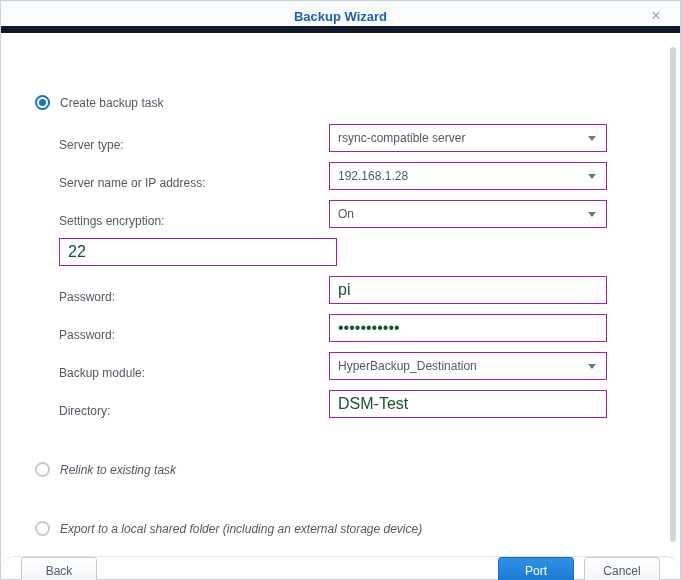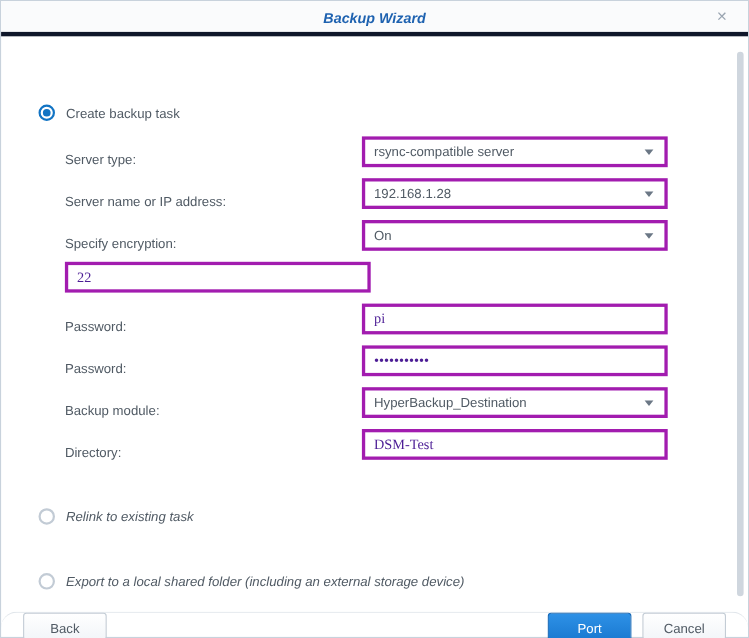--- a/index.html
+++ b/index.html
@@ -1,38 +1,38 @@
 <!DOCTYPE html>
 <html><head>
 <meta charset="utf-8">
 <style>
   * { box-sizing: border-box; margin: 0; padding: 0; }
   html, body { width: 681px; height: 580px; font-family: Verdana, Arial, sans-serif; font-size: 12px; color: #505a64; background: #fff; }
   .window { width: 681px; height: 580px; border: 1px solid #c8d2dc; display: flex; flex-direction: column; background: #fff; }
-  .titlebar { height: 32px; line-height: 32px; text-align: center; position: relative; border-bottom: 4px solid #0f172a; background: #fafbfc; font-style: italic; }
+  .titlebar { height: 32px; line-height: 32px; text-align: center; position: relative; border-bottom: 7px solid #0f172a; background: #fafbfc; }
   .titlebar .title { font-weight: bold; color: #1e62b0; font-size: 13px; }
   .titlebar .close { position: absolute; right: 8px; top: 0; width: 32px; height: 32px; line-height: 30px; text-align: center; color: #9aa5b1; font-size: 16px; cursor: pointer; }
   .banner { height: 108px; background: linear-gradient(135deg, #0a58a8 0%, #1274c4 45%, #1d87d8 100%); color: #fff; position: relative; padding: 22px 26px 0 26px; overflow: hidden; }
   .banner h1 { font-size: 21px; font-weight: bold; margin-bottom: 4px; }
   .banner p { font-size: 12px; color: #dbeaf8; }
   .banner svg.deco { position: absolute; right: 0; top: 0; width: 300px; height: 108px; opacity: 0.35; }
   .body-wrap { flex: 1; display: flex; position: relative; }
   .body { flex: 1; padding: 18px 28px 10px 28px; overflow: hidden; }
   .scroll-gutter { position: absolute; right: 4px; top: 14px; bottom: 14px; width: 6px; background: #cfd6de; border-radius: 3px; }
   .radio-row { display: flex; align-items: center; margin-bottom: 14px; margin-left: 6px; margin-top: 44px; }
   .radio { width: 15px; height: 15px; border-radius: 50%; border: 2px solid #9fb0c2; margin-right: 10px; display: inline-block; position: relative; }
   .radio.checked { border-color: #1274c4; }
   .radio.checked::after { content: ""; position: absolute; width: 7px; height: 7px; border-radius: 50%; background: #1274c4; top: 2px; left: 2px; }
   .radio-row.alt .radio { border-color: #c2cbd5; }
   .form { margin-left: 30px; }
   .form-row { display: flex; align-items: flex-end; margin-bottom: 10px; }
   .form-row label { width: 270px; flex: none; }
-  .field { width: 278px; height: 28px; border: 3px solid #a21caf; background: #fff; display: flex; align-items: center; padding: 0 8px; color: #505a64; position: relative; }
+  .field { width: 278px; height: 28px; border: 1px solid #a21caf; background: #fff; display: flex; align-items: center; padding: 0 8px; color: #505a64; position: relative; }
   .field.select::after { content: ""; position: absolute; right: 10px; top: 50%; margin-top: -2px; border-left: 4px solid transparent; border-right: 4px solid transparent; border-top: 5px solid #6b7785; }
-  .field input { border: none; outline: none; width: 100%; font-family: Liberation Serif, serif; font-size: 13px; color: #4c1d95; background: transparent; }
+  .field input { border: none; outline: none; width: 100%; font-family: Liberation Sans, sans-serif; font-size: 16px; color: #14532d; background: transparent; }
   .footer { height: 56px; border-top: 1px solid #e1e6eb; display: flex; align-items: flex-end; padding: 0 20px; border-radius: 21px; }
   .spacer { flex: 1; }
   .btn { height: 28px; min-width: 76px; border: 1px solid #c3ccd5; background: linear-gradient(#ffffff,#f1f4f8); color: #505a64; font-size: 12px; border-radius: 3px; cursor: pointer; padding: 0 16px; margin-left: 10px; }
   .btn.primary { background: linear-gradient(#2e91e6,#1877cf); border-color: #1569b8; color: #fff; }
   .btn.back { margin-left: 0; }
   .opt-block { margin-top: 6px; font-style: italic; }
   .opt-block .radio-row { margin-bottom: 10px; }
 </style>
 </head>
 <body>
@@ -63,21 +63,21 @@
         </div>
 
         <div class="form-row">
           <label>Server name or IP address:</label>
           <div class="field select">
             <span>192.168.1.28</span>
           </div>
         </div>
 
         <div class="form-row">
-          <label>Specify encryption:</label>
+          <label>Settings encryption:</label>
           <div class="field select">
             <span>On</span>
           </div>
         </div>
 
         <div class="form-row">
           <div class="field">
             <input type="text" value="22" style="">
           </div>
         </div>

